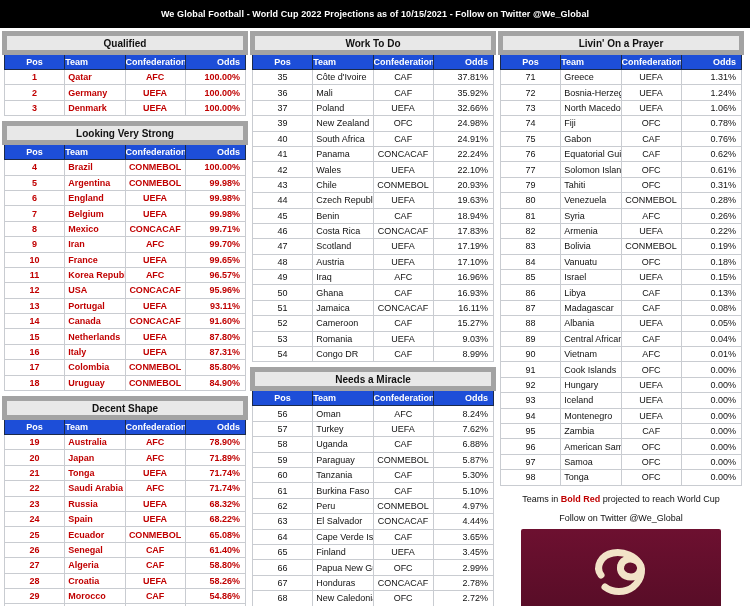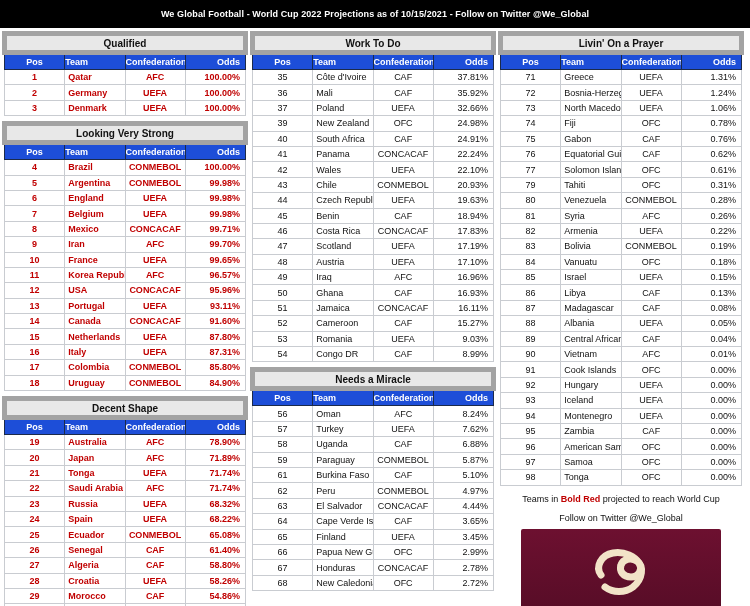--- a/index.html
+++ b/index.html
@@ -440,20 +440,26 @@
               <td class="conf">CAF</td>
               <td class="odds">6.88%</td>
             </tr>
             <tr>
               <td class="pos">59</td>
               <td class="team">Paraguay</td>
               <td class="conf">CONMEBOL</td>
               <td class="odds">5.87%</td>
             </tr>
             <tr>
+              <td class="pos">60</td>
+              <td class="team">Tanzania</td>
+              <td class="conf">CAF</td>
+              <td class="odds">5.30%</td>
+            </tr>
+            <tr>
               <td class="pos">61</td>
               <td class="team">Burkina Faso</td>
               <td class="conf">CAF</td>
               <td class="odds">5.10%</td>
             </tr>
             <tr>
               <td class="pos">62</td>
               <td class="team">Peru</td>
               <td class="conf">CONMEBOL</td>
               <td class="odds">4.97%</td>

